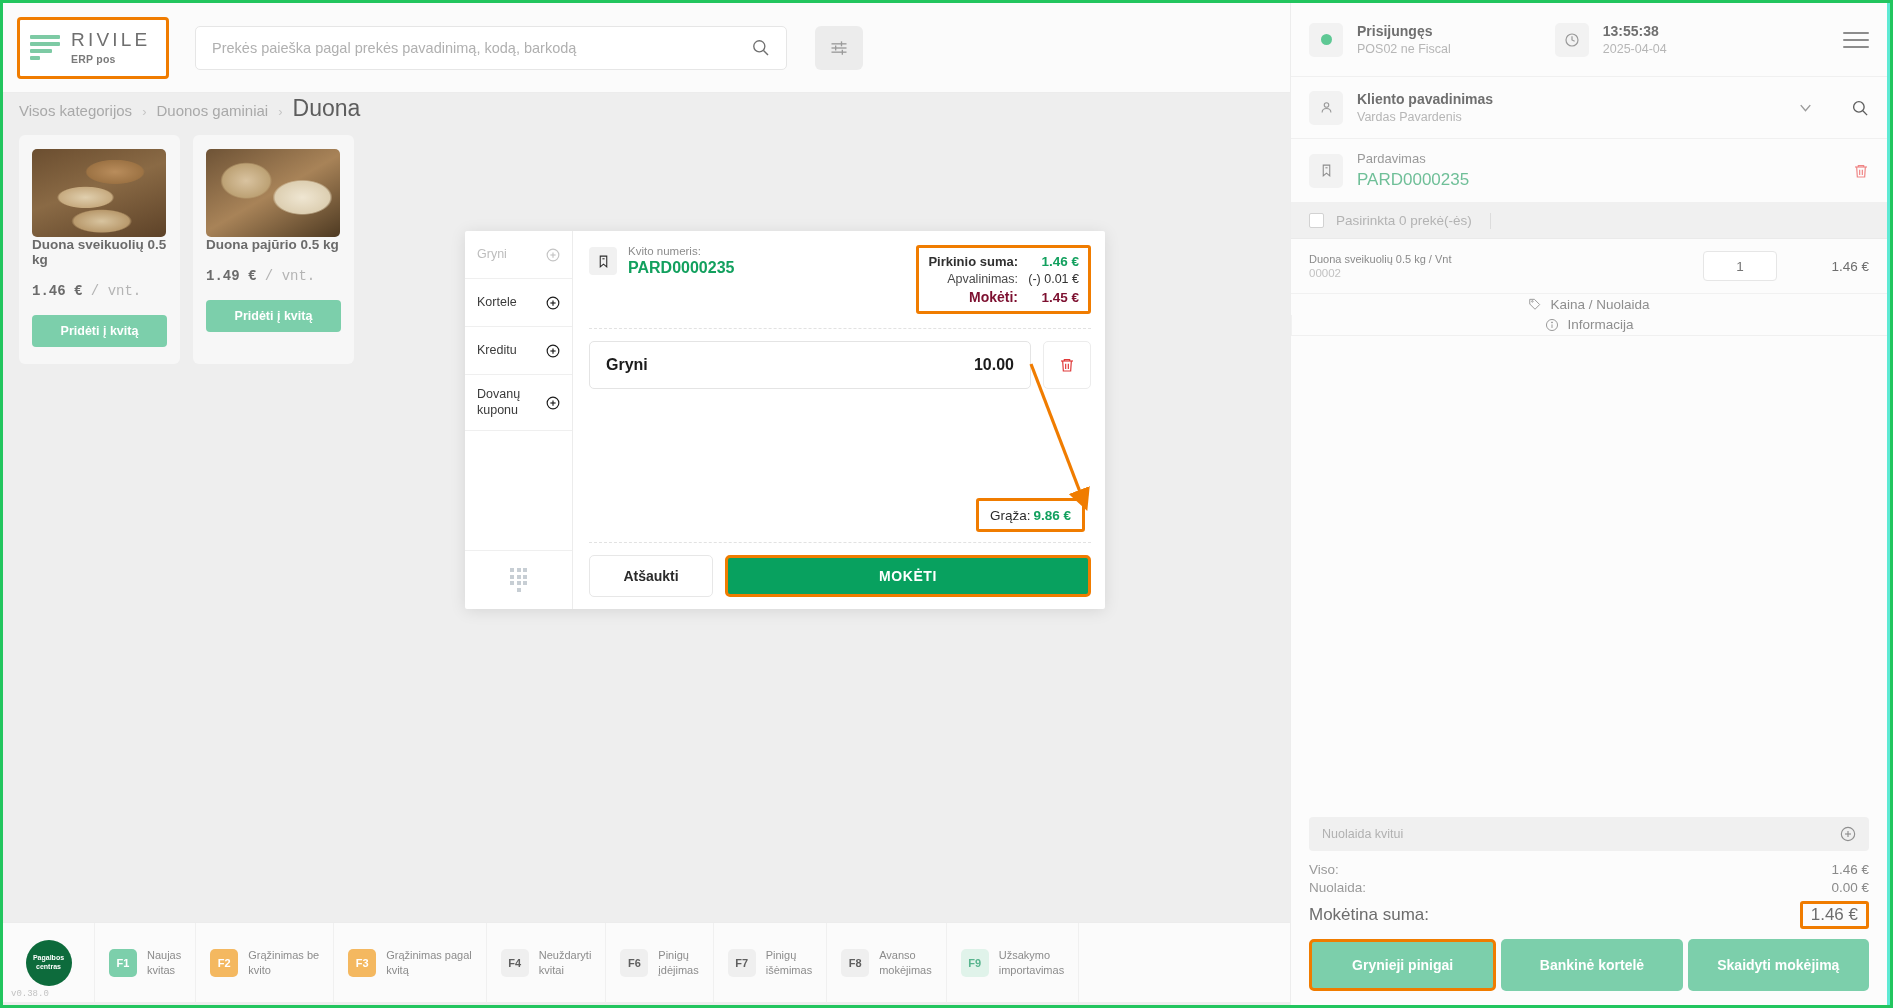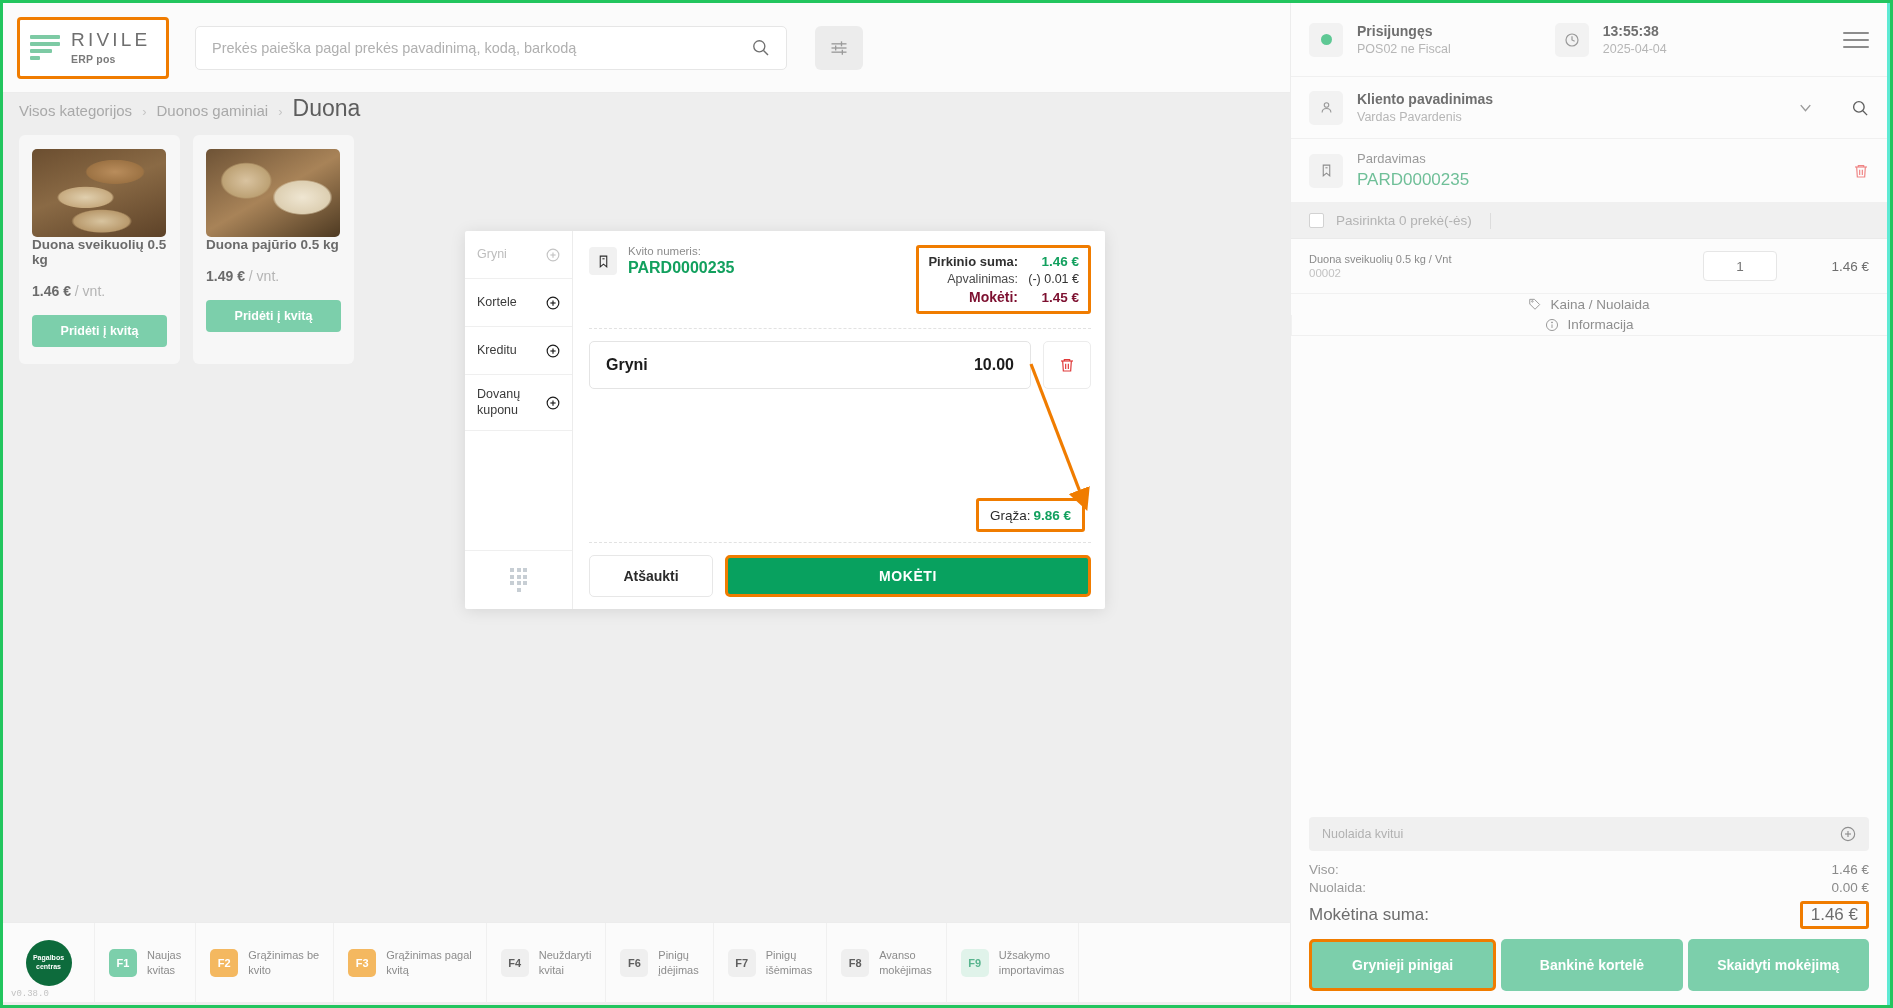--- a/index.html
+++ b/index.html
@@ -87,21 +87,21 @@
       radial-gradient(ellipse 46px 18px at 52% 82%, #d8c49f 0%, #b99a6d 60%, transparent 66%),
       linear-gradient(160deg, #6b4e30 0%, #8a6a45 45%, #5d4228 100%);
   }
   .thumb.bread-b {
     background:
       radial-gradient(ellipse 38px 27px at 30% 36%, #d9c3a0 0%, #bda275 62%, transparent 68%),
       radial-gradient(ellipse 44px 26px at 72% 55%, #efe6d2 0%, #ddcfb2 62%, transparent 68%),
       linear-gradient(150deg, #6e5336 0%, #a88358 50%, #4e3a22 100%);
   }
   .card .pname { font-size: 13.5px; color: #6b6b6b; font-weight: 700; }
-  .card .pprice { margin-top: 16px; font-size: 14px; color: #6b6b6b; }
+  .card .pprice { margin-top: 16px; font-size: 14px; color: #6b6b6b; font-family: Liberation Mono, monospace; }
   .card .pprice b { font-weight: 700; }
   .card .pprice span { color: #b4b4b4; font-weight: 400; }
   .btn-add {
     margin-top: 16px; width: 100%; height: 32px; border: 0; border-radius: 4px;
     background: #7ccfab; color: #fff; font-size: 12.5px; font-weight: 700;
     font-family: inherit; cursor: pointer;
   }
 
   
   .modal {

